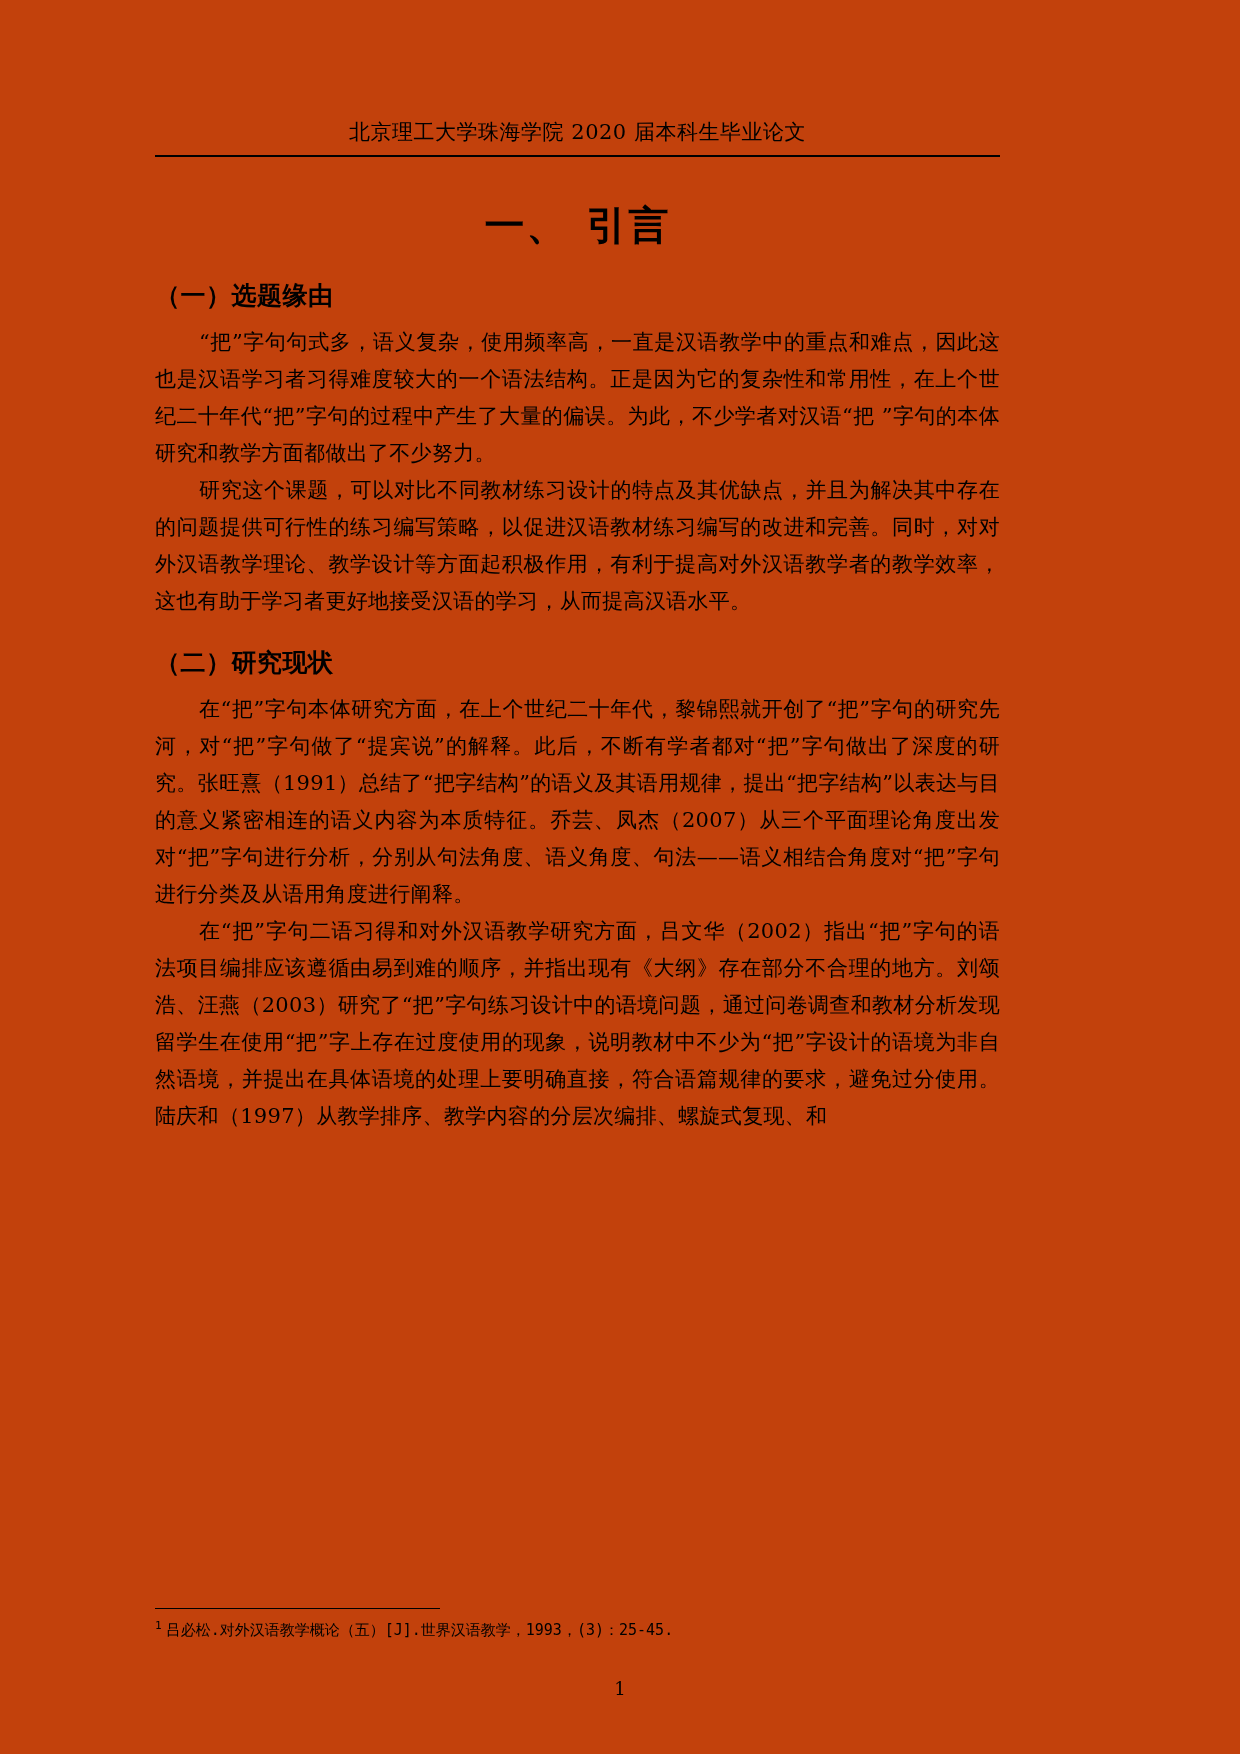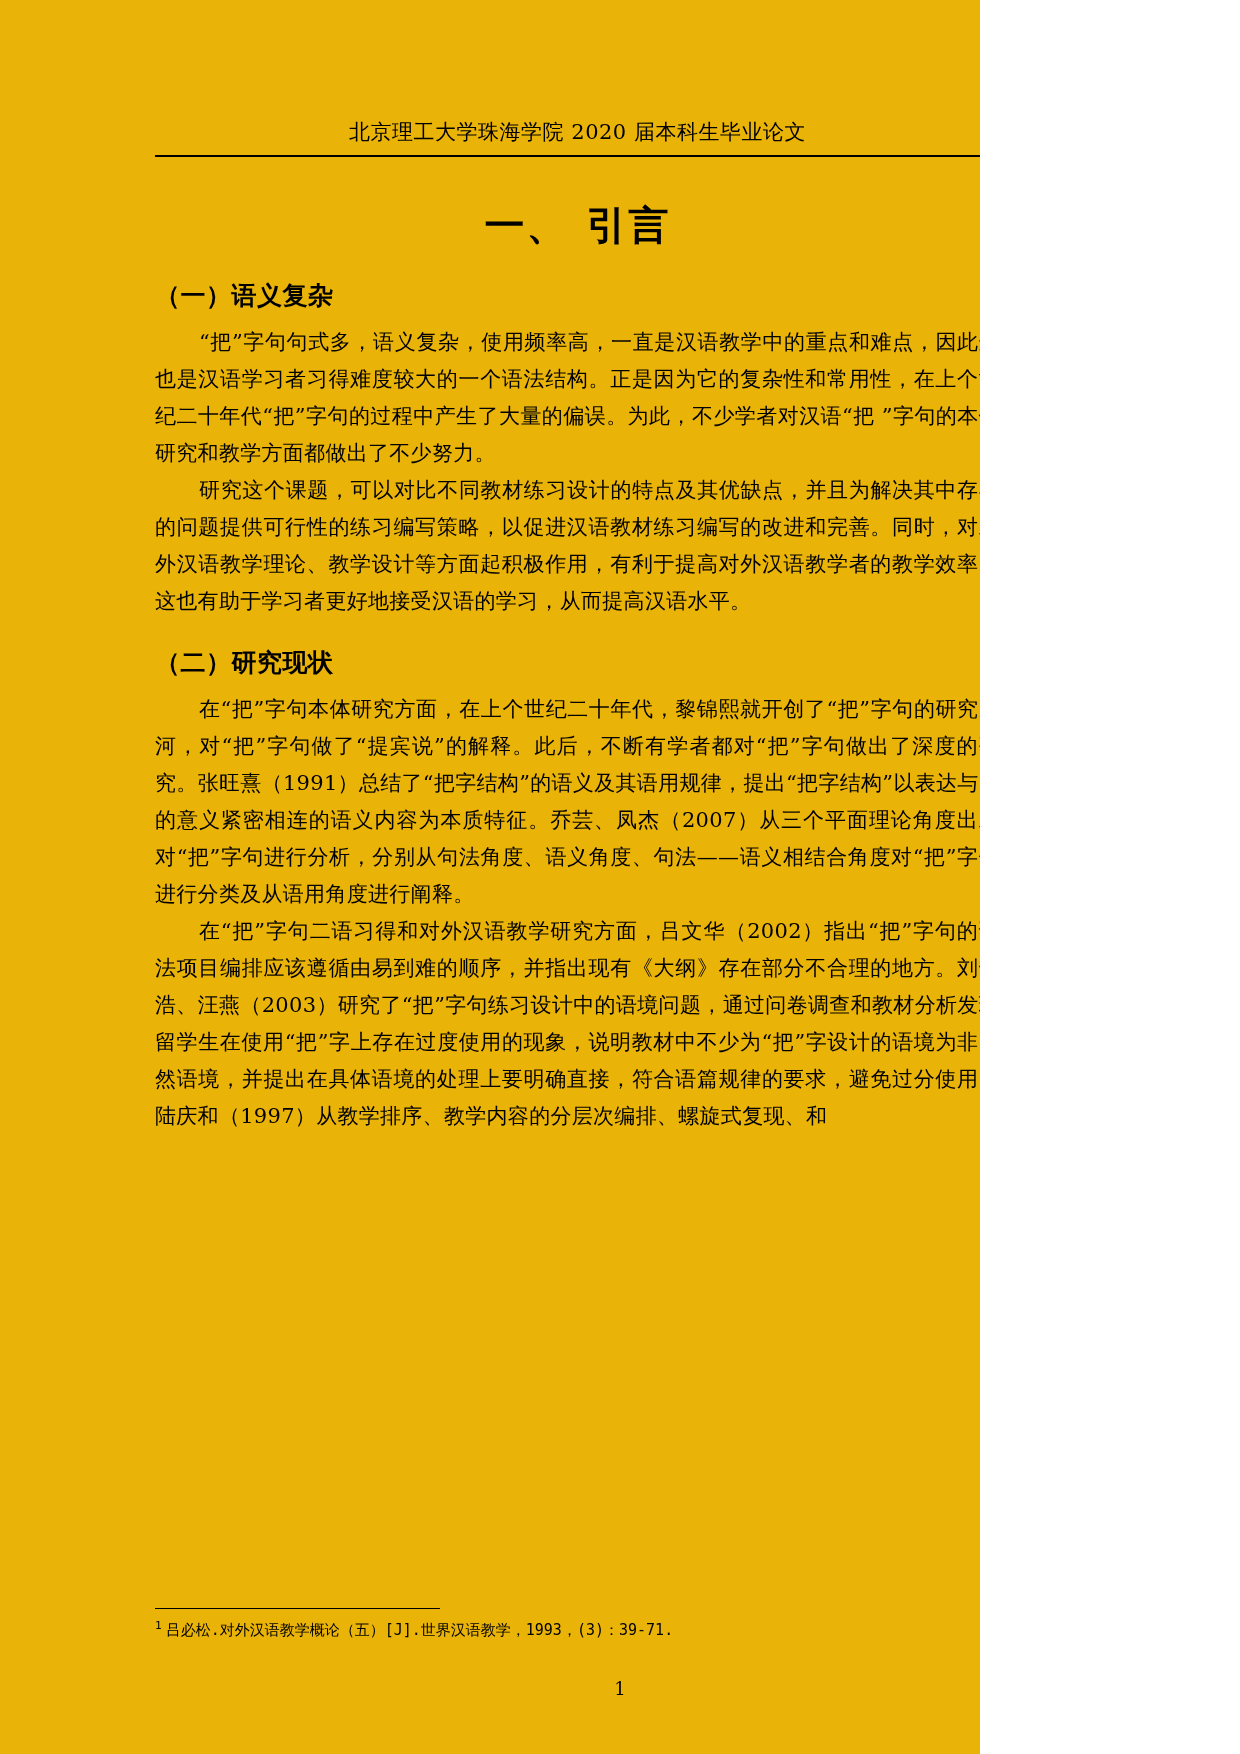--- a/index.html
+++ b/index.html
@@ -6,23 +6,23 @@
     margin: 0;
     padding: 0;
     background: #ffffff;
   }
   body {
     font-family: "DejaVu Serif", serif;
     color: #000000;
   }
   .page {
     position: relative;
-    width: 980px;
+    width: 1240px;
     height: 1754px;
-    background: #eab308;
+    background: #c2410c;
     box-sizing: border-box;
     overflow: hidden;
   }
   .header {
     position: absolute;
     left: 155px;
     top: 118px;
     width: 845px;
     text-align: center;
     font-size: 21px;
@@ -112,35 +112,35 @@
 
   <div class="header">北京理工大学珠海学院 2020 届本科生毕业论文</div>
   <div class="header-rule"></div>
 
   <div class="content">
 
     <h1 class="doc-title">
       <span class="num">一、</span><span>引言</span>
     </h1>
 
-    <h2 class="sec-title">（一）语义复杂</h2>
+    <h2 class="sec-title">（一）选题缘由</h2>
 
     <p class="para">“把”字句句式多，语义复杂，使用频率高，一直是汉语教学中的重点和难点，因此这也是汉语学习者习得难度较大的一个语法结构。正是因为它的复杂性和常用性，在上个世纪二十年代“把”字句的过程中产生了大量的偏误。为此，不少学者对汉语“把 ”字句的本体研究和教学方面都做出了不少努力。</p>
 
 
     <p class="para">研究这个课题，可以对比不同教材练习设计的特点及其优缺点，并且为解决其中存在的问题提供可行性的练习编写策略，以促进汉语教材练习编写的改进和完善。同时，对对外汉语教学理论、教学设计等方面起积极作用，有利于提高对外汉语教学者的教学效率，这也有助于学习者更好地接受汉语的学习，从而提高汉语水平。</p>
 
     <h2 class="sec-title">（二）研究现状</h2>
 
     <p class="para">在“把”字句本体研究方面，在上个世纪二十年代，黎锦熙就开创了“把”字句的研究先河，对“把”字句做了“提宾说”的解释。此后，不断有学者都对“把”字句做出了深度的研究。张旺熹（1991）总结了“把字结构”的语义及其语用规律，提出“把字结构”以表达与目的意义紧密相连的语义内容为本质特征。乔芸、凤杰（2007）从三个平面理论角度出发对“把”字句进行分析，分别从句法角度、语义角度、句法——语义相结合角度对“把”字句进行分类及从语用角度进行阐释。</p>
 
     <p class="para">在“把”字句二语习得和对外汉语教学研究方面，吕文华（2002）指出“把”字句的语法项目编排应该遵循由易到难的顺序，并指出现有《大纲》存在部分不合理的地方。刘颂浩、汪燕（2003）研究了“把”字句练习设计中的语境问题，通过问卷调查和教材分析发现留学生在使用“把”字上存在过度使用的现象，说明教材中不少为“把”字设计的语境为非自然语境，并提出在具体语境的处理上要明确直接，符合语篇规律的要求，避免过分使用。陆庆和（1997）从教学排序、教学内容的分层次编排、螺旋式复现、和</p>
 
   </div>
 
   <div class="footnote-wrap">
     <div class="footnote-rule"></div>
-    <div class="footnote"><sup>1</sup><span>吕必松.对外汉语教学概论（五）[J].世界汉语教学，1993，(3)：39-71.</span></div>
+    <div class="footnote"><sup>1</sup><span>吕必松.对外汉语教学概论（五）[J].世界汉语教学，1993，(3)：25-45.</span></div>
   </div>
 
   <div class="page-number">1</div>
 
 </div>
 
 </body></html>

